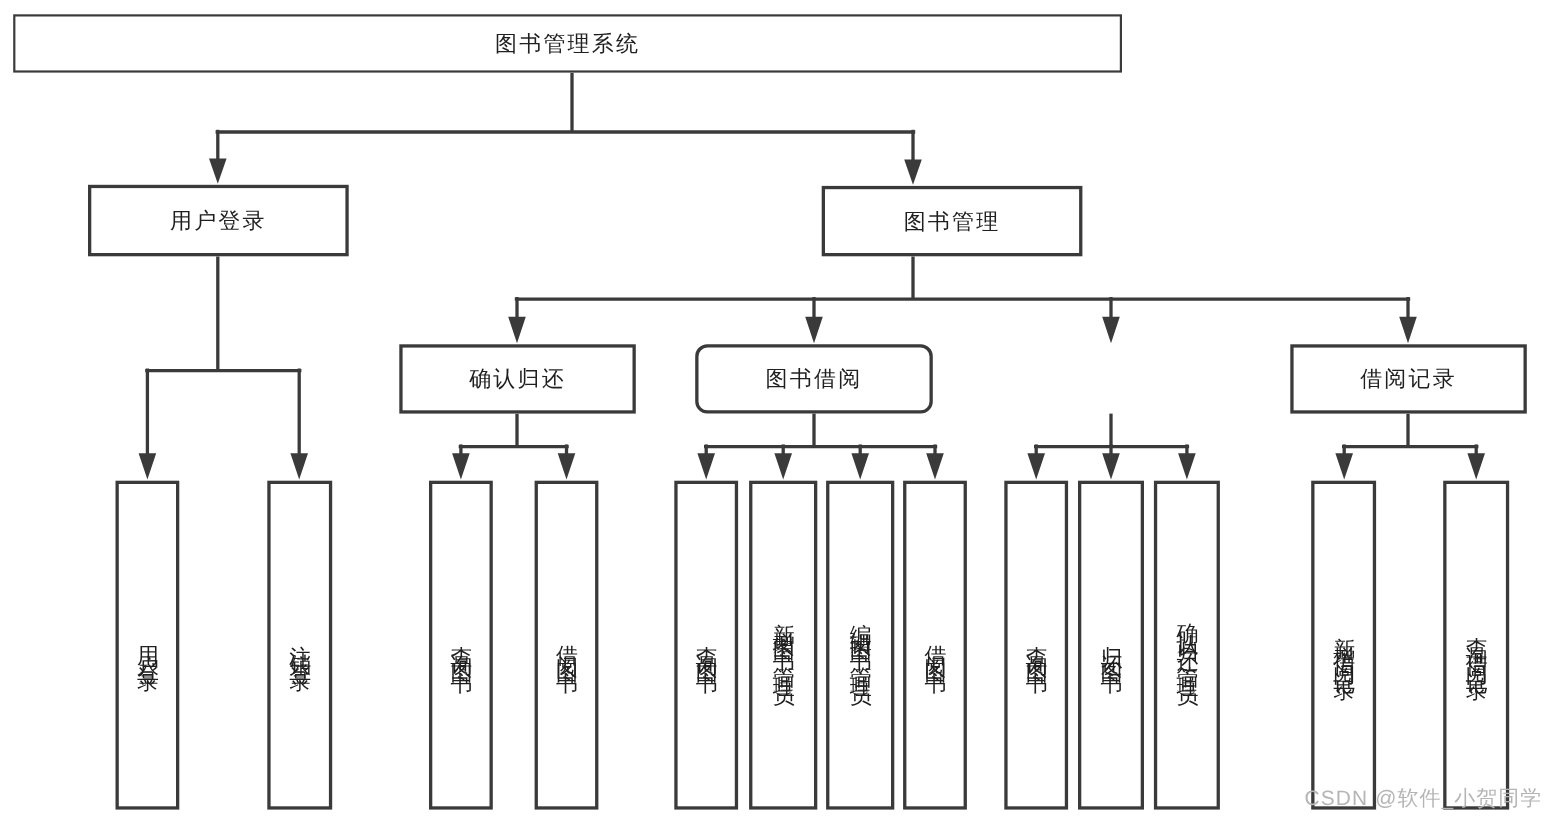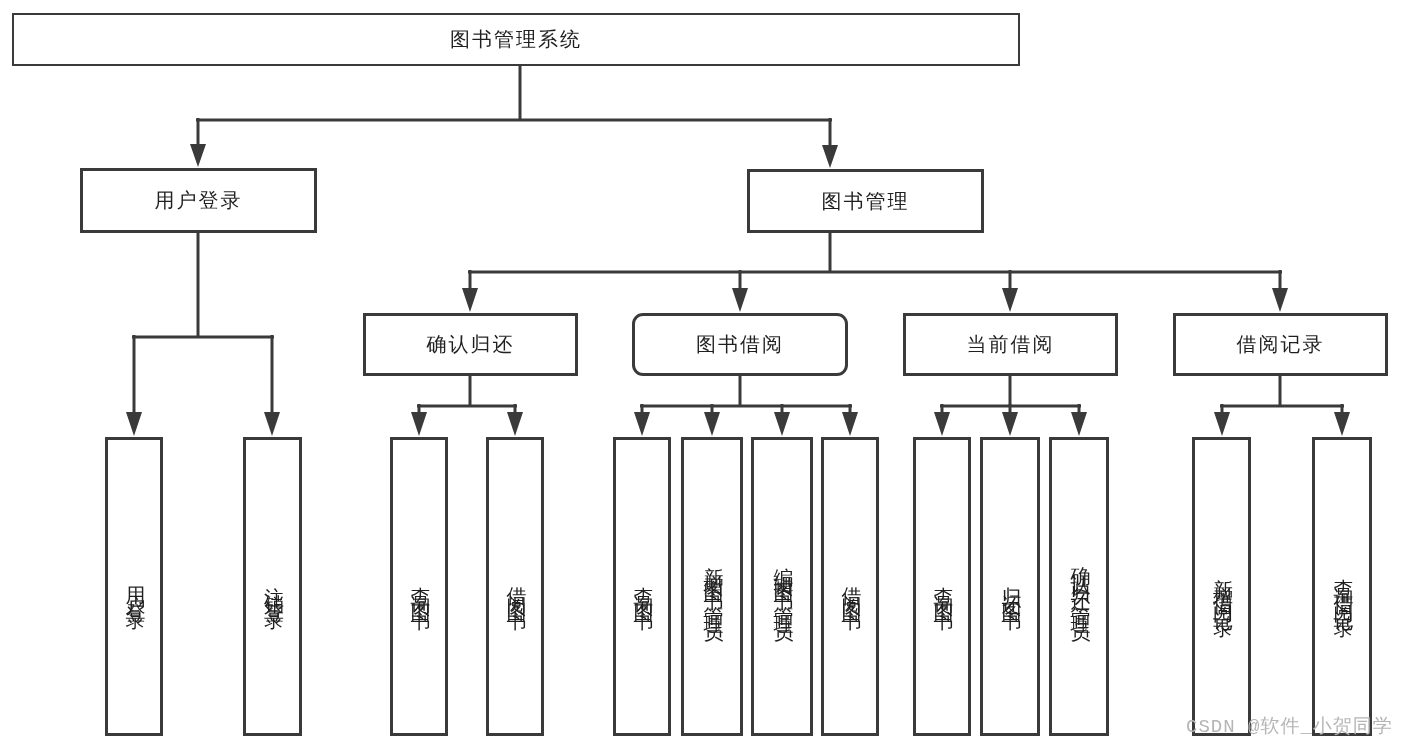--- a/index.html
+++ b/index.html
@@ -1,18 +1,18 @@
 <!DOCTYPE html>
 <html><head>
 <meta charset="utf-8">
 <style>
   html,body { margin:0; padding:0; background:#ffffff; }
   .canvas {
     position:relative; width:1405px; height:747px; background:#ffffff;
-    font-family:Liberation Mono, monospace; overflow:hidden;
+    font-family:Liberation Sans, sans-serif; overflow:hidden;
   }
   svg.wires { position:absolute; left:0; top:0; }
   .wires line { stroke:#3a3a3a; stroke-width:3; }
   .wires polygon { fill:#3a3a3a; stroke:none; }
   .hbox {
     position:absolute; box-sizing:border-box; background:#ffffff;
     border:3px solid #3a3a3a; display:flex; align-items:center; justify-content:center;
     font-size:20px; color:#1f1f1f; letter-spacing:2px;
   }
   .hbox.root { border-width:2px; }
@@ -112,21 +112,20 @@
     </g>
   </svg>
 
   <div class="hbox root" style="left:12px; top:13px; width:1008px; height:53px;">图书管理系统</div>
 
   <div class="hbox" style="left:80px; top:168px; width:237px; height:65px;">用户登录</div>
   <div class="hbox" style="left:711px; top:169px; width:237px; height:64px;margin-left:36px;">图书管理</div>
 
   <div class="hbox" style="left:363px; top:313px; width:215px; height:63px;">确认归还</div>
   <div class="hbox" style="left:632px; top:313px; width:216px; height:63px;border-radius:11px;">图书借阅</div>
-  <div class="hbox" style="left:903px; top:313px; width:215px; height:63px;">当前借阅</div>
   <div class="hbox" style="left:1173px; top:313px; width:215px; height:63px;">借阅记录</div>
 
   <div class="vbox" style="left:105px; width:58px;">
     <span class="vtext">用户登录</span>
   </div>
   <div class="vbox" style="left:243px; width:59px;">
     <span class="vtext">注销登录</span>
   </div>
 
   <div class="vbox" style="left:390px; width:58px;">

